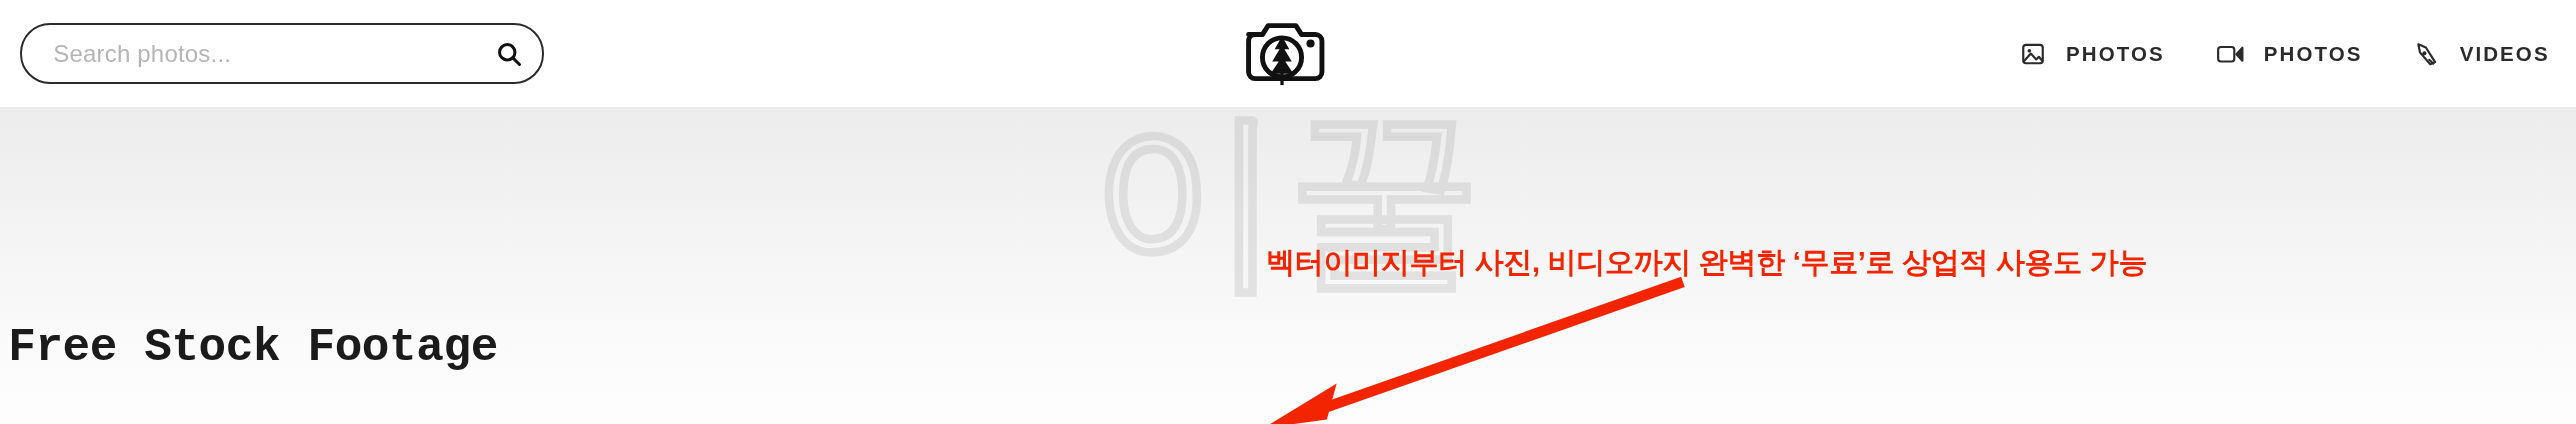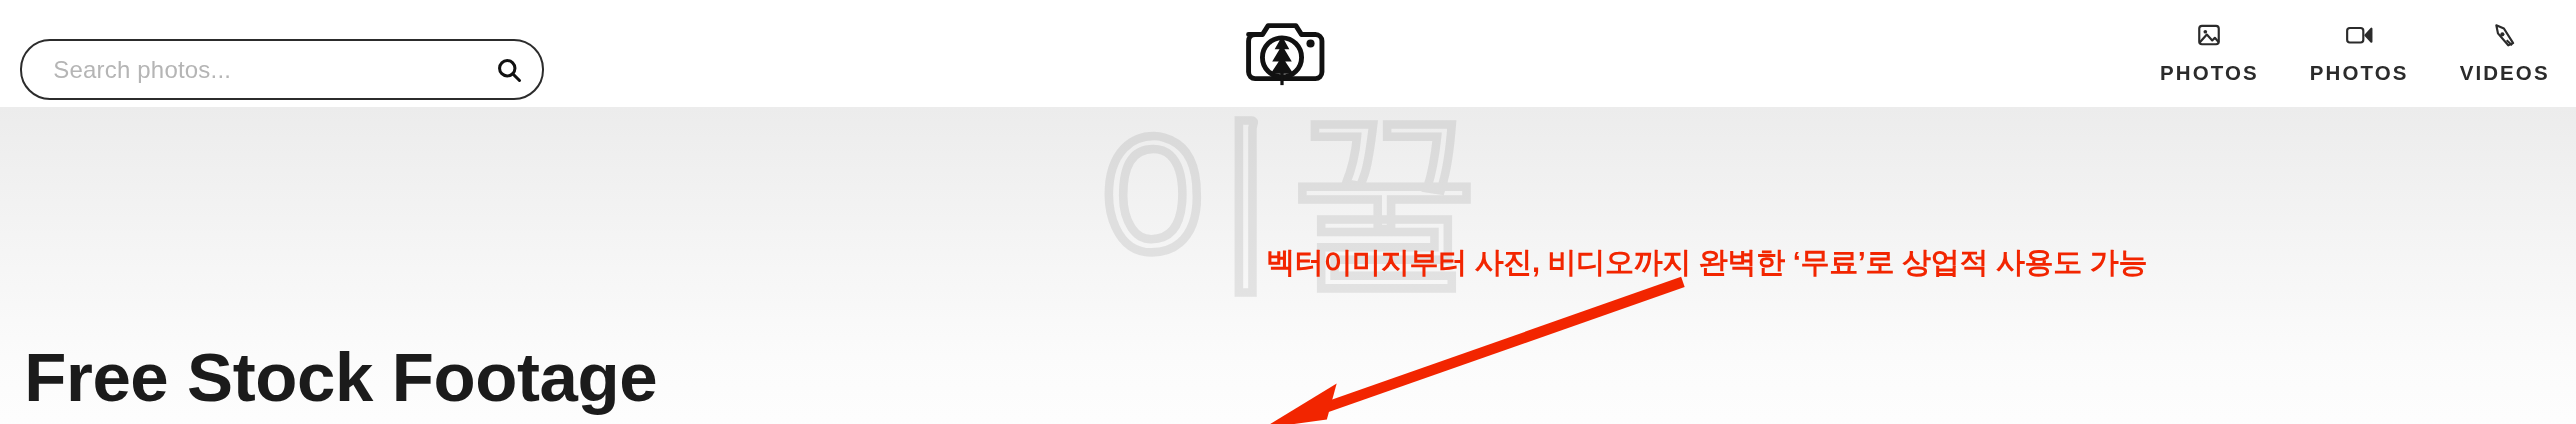--- a/index.html
+++ b/index.html
@@ -30,21 +30,20 @@
     position: absolute;
     left: 19.7px;
     top: 23px;
     width: 524px;
     height: 61px;
     border: 2.5px solid #2c2c2c;
     border-radius: 30px;
     background: #ffffff;
     box-sizing: border-box;
     display: flex;
-    margin-top: 16px;
   }
   .search-input {
     flex: 1 1 auto;
     border: 0;
     outline: 0;
     background: transparent;
     margin-left: 29.5px;
     font-family: "Liberation Sans", sans-serif;
     font-size: 24px;
     color: #4a4a4a;
@@ -84,24 +83,23 @@
     top: 0;
     height: 107px;
     display: flex;
     align-items: center;
     gap: 51px;
     padding-right: 3.3px;
   }
   .nav-item {
     display: flex;
     align-items: center;
-    gap: 13px;
+    gap: 20px;
     text-decoration: none;
     cursor: pointer;
-    flex-direction: column;
   }
   .nav-label {
     font-family: "Liberation Sans", sans-serif;
     font-size: 20.5px;
     font-weight: bold;
     letter-spacing: 2.1px;
     color: #2b2b2b;
     white-space: nowrap;
   }
   .nav-icon {
@@ -135,23 +133,23 @@
     line-height: 1.0;
     white-space: nowrap;
     user-select: none;
     pointer-events: none;
   }
 
   .page-title {
     position: absolute;
     left: 8.2px;
     top: 215px;
-    margin: 16px;
-    font-family: Liberation Sans, sans-serif;
-    font-size: 69px;
+    margin: 0;
+    font-family: Liberation Mono, monospace;
+    font-size: 46px;
     font-weight: bold;
     letter-spacing: -0.4px;
     color: #1b1b1b;
     z-index: 12;
   }
 
   .annotation-text {
     position: absolute;
     left: 1266px;
     top: 136px;

